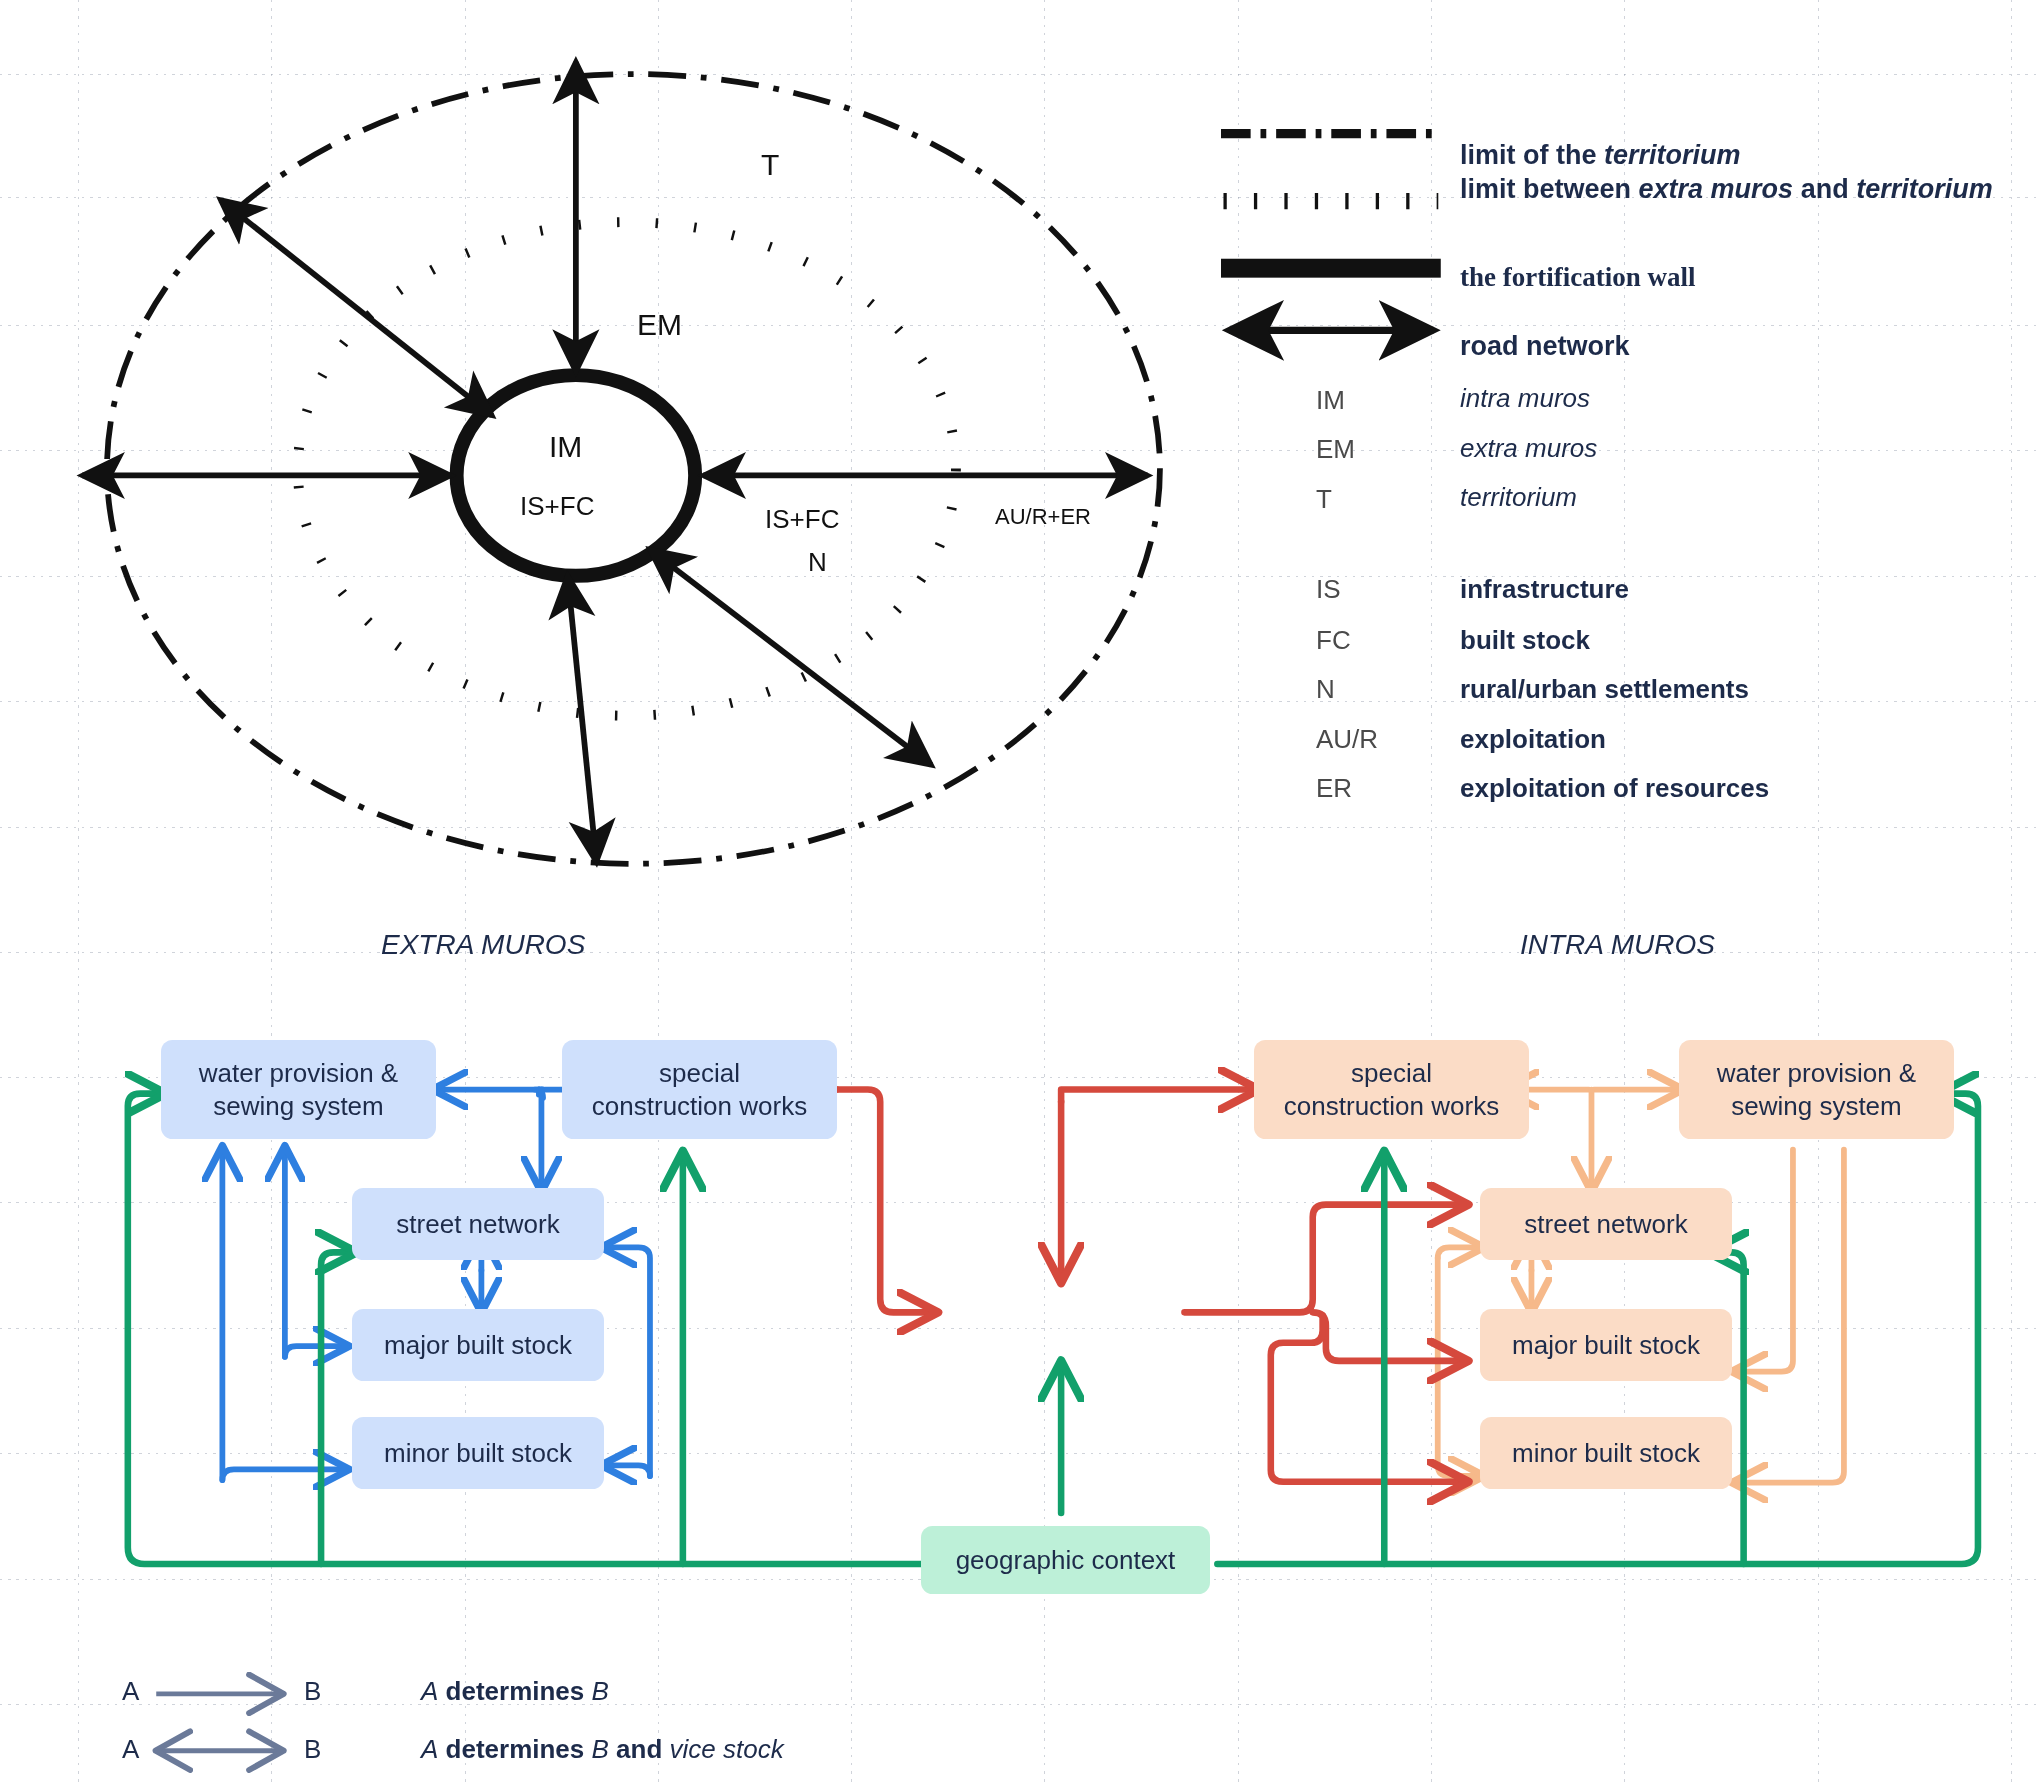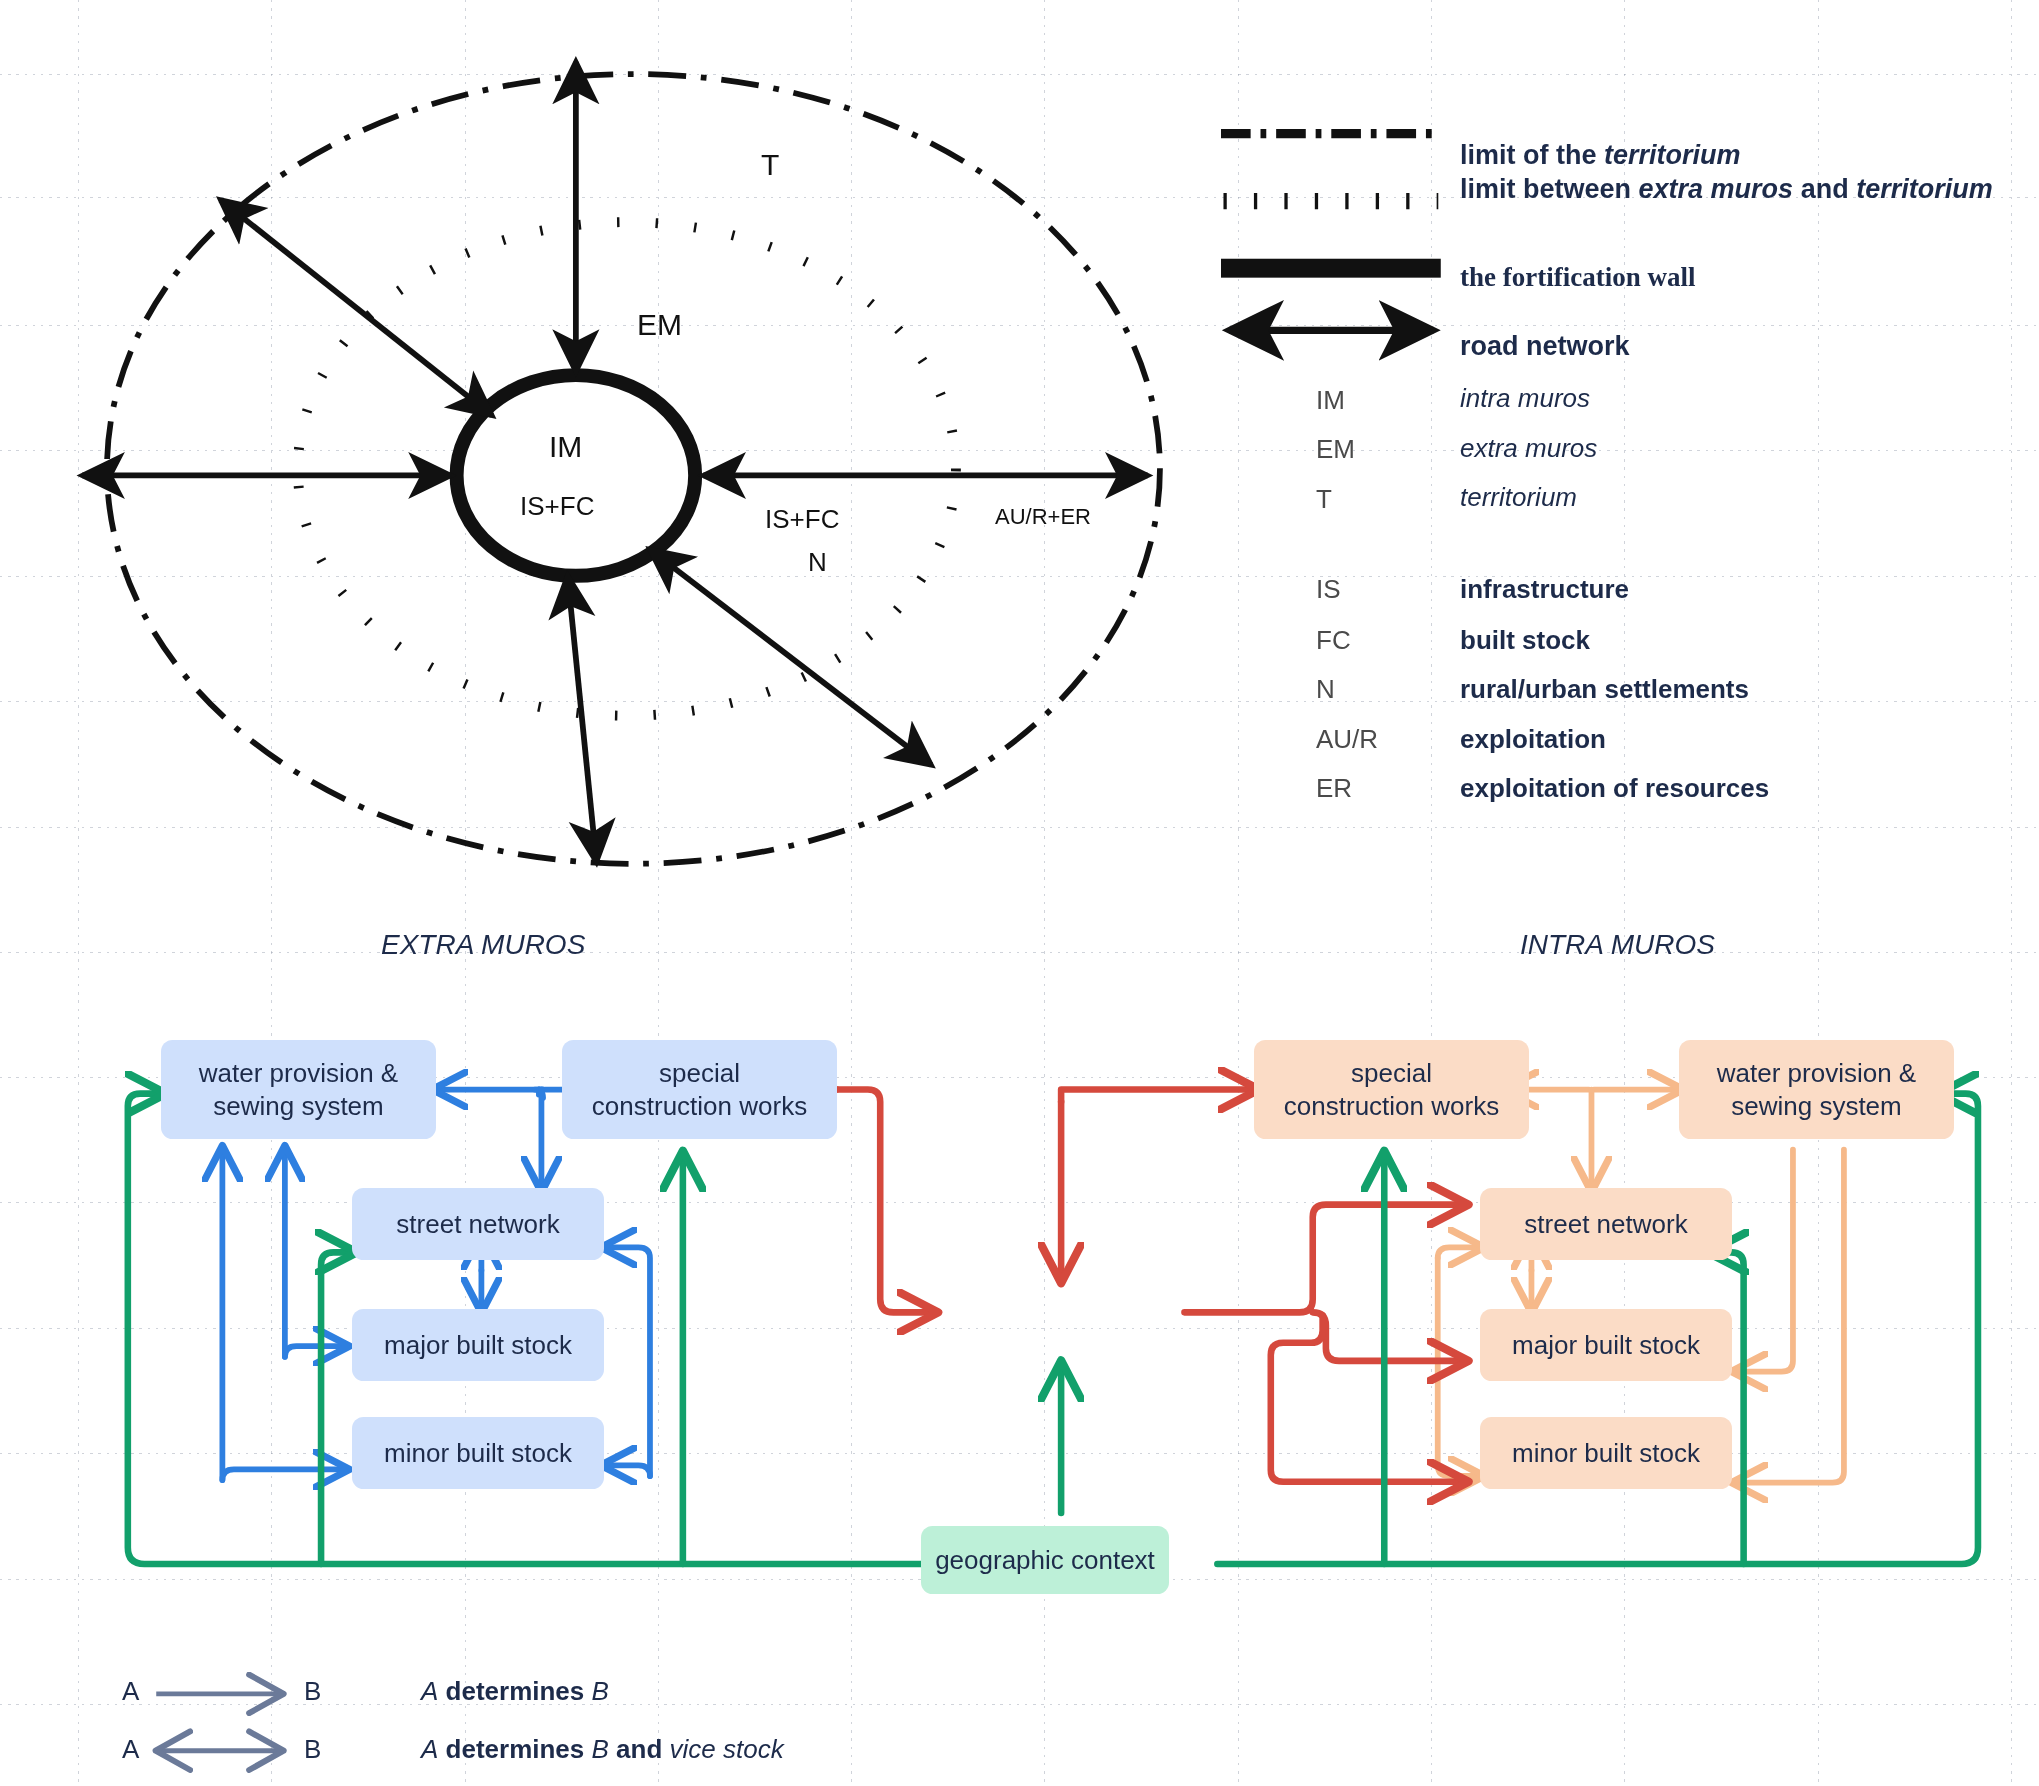--- a/index.html
+++ b/index.html
@@ -269,21 +269,21 @@
   <div class="node" style="left:1480px;top:1188px;width:252px;height:72px;background:#fbdcc6;">
     <span>street network</span>
   </div>
   <div class="node" style="left:1480px;top:1309px;width:252px;height:72px;background:#fbdcc6;">
     <span>major built stock</span>
   </div>
   <div class="node" style="left:1480px;top:1417px;width:252px;height:72px;background:#fbdcc6;">
     <span>minor built stock</span>
   </div>
 
-  <div class="node" style="left:921px;top:1526px;width:248px;height:68px;background:#bdf0d8;">
+  <div class="node" style="left:921px;top:1526px;width:289px;height:68px;background:#bdf0d8;">
     <span>geographic context</span>
   </div>
 
   <svg width="247" height="132" style="left:148px;top:1674px;" viewBox="0 0 300 160">
     <defs>
       <marker id="kh" markerWidth="9" markerHeight="9" refX="6.8" refY="4.5" orient="auto" markerUnits="strokeWidth">
         <path d="M0.6,0.6 L7.6,4.5 L0.6,8.4" fill="none" stroke="#6b7a99" stroke-width="1.2" stroke-linecap="round" stroke-linejoin="round"></path>
       </marker>
       <marker id="kt" markerWidth="9" markerHeight="9" refX="2.2" refY="4.5" orient="auto" markerUnits="strokeWidth">
         <path d="M8.4,0.6 L1.4,4.5 L8.4,8.4" fill="none" stroke="#6b7a99" stroke-width="1.2" stroke-linecap="round" stroke-linejoin="round"></path>

